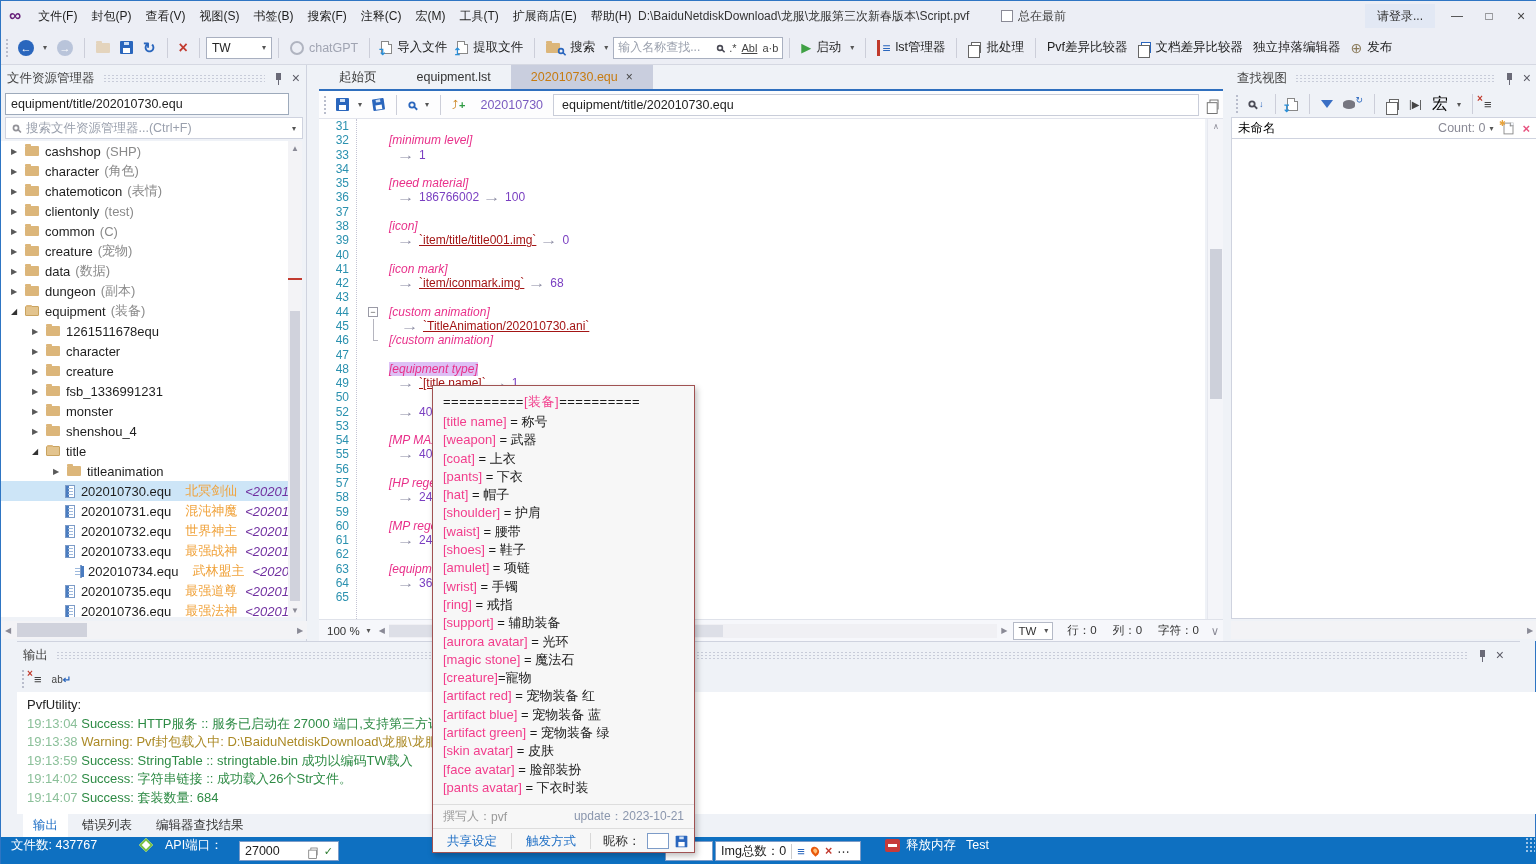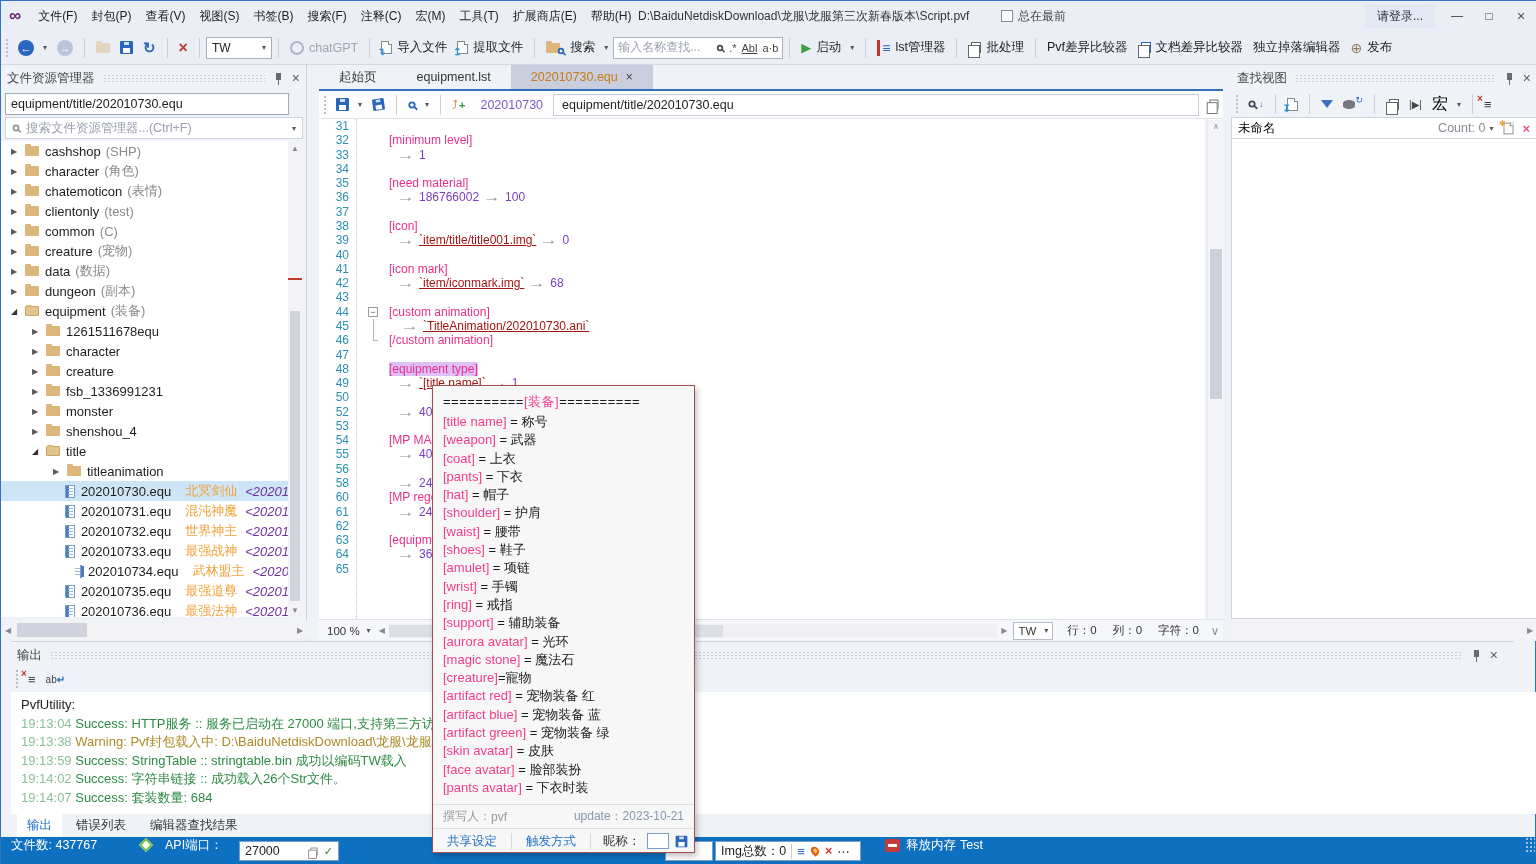--- a/index.html
+++ b/index.html
@@ -97,21 +97,21 @@
   .tab .tclose { color:#444; font-size:12px; }
   #tabline { position:absolute; left:0; top:24px; width:904px; height:2px; background:#2f6fbe; }
   #edtoolbar { position:absolute; left:0; top:26px; width:904px; height:28px; background:#fdfdfe; border-bottom:1px solid #e2e4ec; display:flex; align-items:center; font-size:12.5px; }
   #ed-id { color:#7a5bc0; margin:0 10px; }
   #ed-crumb { flex:1; height:22px; background:#fff; border:1px solid #c9cdd9; display:flex; align-items:center; padding:0 8px; color:#222; margin-right:24px; }
   #ed-split { position:absolute; right:4px; top:6px; }
   #code { position:absolute; left:0; top:54px; width:886px; height:500px; background:#fff; overflow:hidden; }
   .code-line { height:14.2857px; line-height:14.2857px; display:flex; font-family:"DejaVu Sans Mono", monospace; font-size:12px; position:relative; }
   .gutter { width:34px; text-align:right; padding-right:4px; color:#2b91af; flex:none; }
   .cbody { white-space:pre; }
-  .ctag { color:#e8308a; }
+  .ctag { color:#e8308a;font-style:italic; }
   .ctag.hl { background:#ddc0f5; }
   .cnum { color:#7a3fc1; }
   .cstr { color:#a31515; text-decoration:underline; }
   .carw { display:inline-block; transform:scaleX(1.5); color:#8888a0; margin:0 7px; }
   #indent-guide { position:absolute; left:37px; top:0; height:100%; border-left:1px dotted #c4c4d4; }
   #foldbox { position:absolute; left:49px; top:188px; width:10px; height:10px; border:1px solid #9a9aa6; background:#fff; color:#555; font-size:9px; line-height:8px; text-align:center; z-index:2; }
   #foldline { position:absolute; left:54px; top:200px; width:5px; height:22px; border-left:1px solid #b5b5bf; border-bottom:1px solid #b5b5bf; }
   #ed-vscroll { position:absolute; right:0; top:54px; width:16px; height:500px; background:#f4f5f9; border-left:1px solid #e6e8ef; }
   #ed-vscroll .thumb { position:absolute; left:2px; top:130px; width:12px; height:150px; background:#cdd0da; }
   #ed-bottom { position:absolute; left:0; top:554px; width:904px; height:22px; background:#f6f7fb; border-top:1px solid #dfe2ea; display:flex; align-items:center; font-size:11.5px; color:#333; }
@@ -125,21 +125,21 @@
   #fp-toolbar { position:absolute; left:0; top:26px; width:306px; height:26px; display:flex; align-items:center; }
   #fp-namerow { position:absolute; left:0; top:52px; width:306px; height:22px; background:#fff; border:1px solid #cfd3df; display:flex; align-items:center; padding:0 6px; font-size:12.5px; }
   #fp-namerow .cnt { color:#8a8a96; margin-left:auto; }
   #fp-body { position:absolute; left:0; top:74px; width:306px; height:480px; background:#fff; border:1px solid #cfd3df; border-top:none; }
   #fp-hscroll { position:absolute; left:0; top:556px; width:306px; height:18px; background:#f3f3f6; }
   .newico { position:relative; }
   .newico::before { content:"✱"; position:absolute; left:-6px; top:-5px; color:#e8a33b; font-size:9px; }
   .pinkx { color:#e75480; font-size:13px; font-weight:bold; }
 
   
-  #output { position:absolute; left:10px; top:640px; width:1503px; height:196px; background:#eff2f7; border-top:1px solid #cfd3df; }
+  #output { position:absolute; left:16px; top:640px; width:1503px; height:196px; background:#eff2f7; border-top:1px solid #cfd3df; }
   #out-toolbar { position:absolute; left:0; top:24px; width:1536px; height:26px; display:flex; align-items:center; }
   #out-log { position:absolute; left:0; top:50px; width:1536px; height:122px; background:#fff; padding:4px 0 0 10px; }
   .log-line { font-size:13px; line-height:18.5px; white-space:nowrap; }
   .log-line .t { color:#8cc09a; }
   .log-line.success .lv, .log-line.success .m { color:#2e8b45; }
   .log-line.warning .lv, .log-line.warning .m { color:#ab8a26; }
   #out-app { font-size:13px; color:#222; line-height:18.5px; }
   #out-tabs { position:absolute; left:0; top:172px; width:1536px; height:24px; display:flex; align-items:flex-start; padding-left:6px; gap:4px; }
   .out-tab { font-size:12.5px; color:#333; padding:3px 10px; }
   .out-tab.active { color:#1f6fc5; background:#fff; }
@@ -599,22 +599,30 @@
         </div>
         <div class="code-line">
           <span class="gutter">55</span>
           <span class="cbody" style="padding-left: 40px;"><span class="carw">→</span><span class="cnum">4000</span></span>
         </div>
         <div class="code-line">
           <span class="gutter">56</span>
           <span class="cbody" style="padding-left: 36px;"></span>
         </div>
         <div class="code-line">
+          <span class="gutter">57</span>
+          <span class="cbody" style="padding-left: 36px;"><span class="ctag">[HP regen s</span></span>
+        </div>
+        <div class="code-line">
           <span class="gutter">58</span>
           <span class="cbody" style="padding-left: 40px;"><span class="carw">→</span><span class="cnum">2400</span></span>
+        </div>
+        <div class="code-line">
+          <span class="gutter">59</span>
+          <span class="cbody" style="padding-left: 36px;"></span>
         </div>
         <div class="code-line">
           <span class="gutter">60</span>
           <span class="cbody" style="padding-left: 36px;"><span class="ctag">[MP regen s</span></span>
         </div>
         <div class="code-line">
           <span class="gutter">61</span>
           <span class="cbody" style="padding-left: 40px;"><span class="carw">→</span><span class="cnum">2400</span></span>
         </div>
         <div class="code-line">
@@ -767,21 +775,21 @@
     <span class="whitebox" style="left:714px;width:146px;">
       <span>Img总数：0</span>
       <span style="color:#2a66bd;font-size:13px;border-left:1px solid #ccc;padding-left:5px;">≡</span>
       <span class="ic flame" style="transform:scale(.75) rotate(-45deg);"></span>
       <span style="color:#c23a2f;font-weight:bold;">×</span>
       <span style="color:#444;">⋯</span>
     </span>
     <span style="left:884px;">
       <span class="ic relmem"></span>
       <span style="margin-left:6px;">释放内存</span>
-      <span style="margin-left:4px;">Test</span>
+      <span style="margin-left:10px;">Test</span>
     </span>
     <span class="rgrip"></span>
   </div>
 
   <div id="popup">
     <div id="pp-head"><span>==========</span><span class="pk">[装备]</span><span>==========</span></div>
     <div id="pp-items">
         <div class="pp-line"><span class="k">[title name]</span><span class="eq"> = </span><span class="v">称号</span></div>
         <div class="pp-line"><span class="k">[weapon]</span><span class="eq"> = </span><span class="v">武器</span></div>
         <div class="pp-line"><span class="k">[coat]</span><span class="eq"> = </span><span class="v">上衣</span></div>

